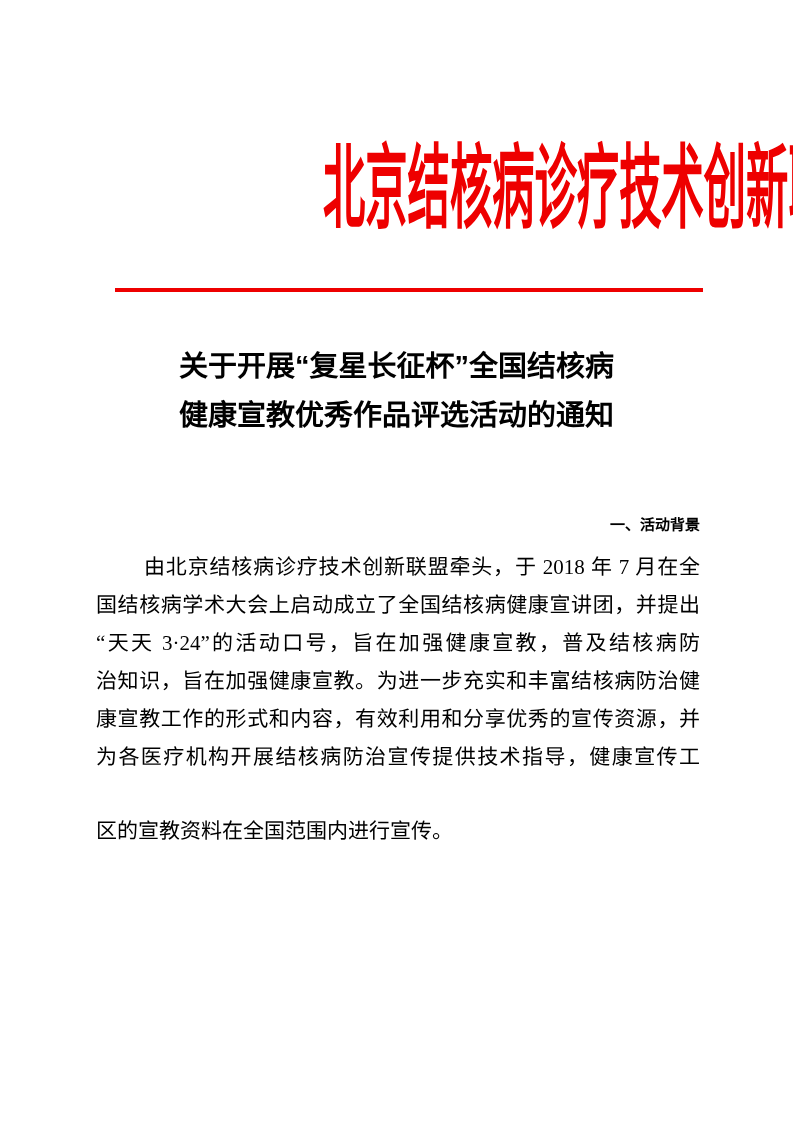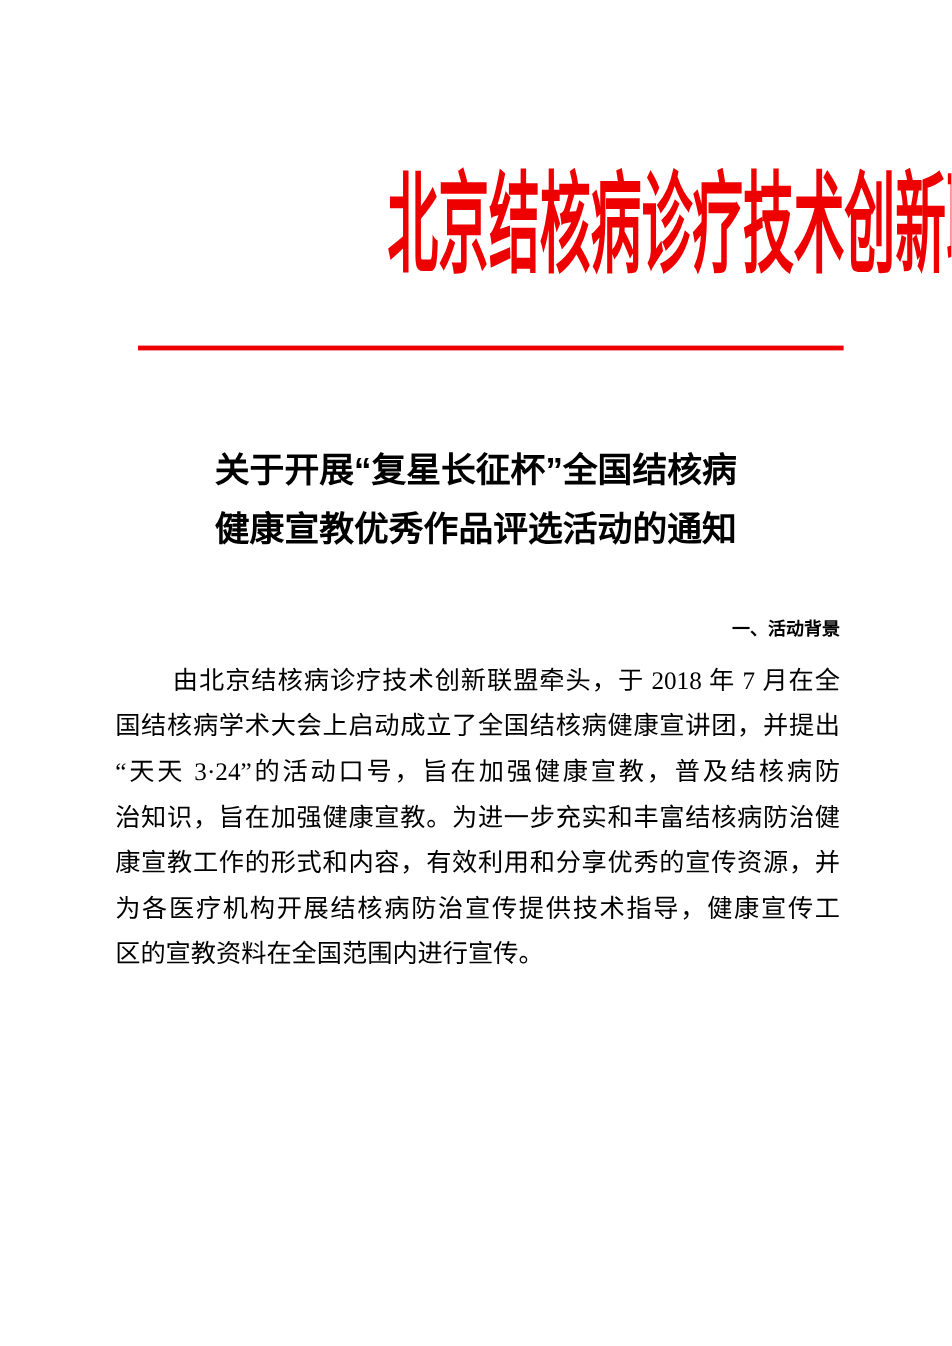--- a/index.html
+++ b/index.html
@@ -51,21 +51,21 @@
     top: 288px;
     left: 115px;
     width: 588px;
     height: 4px;
     background: var(--accent-red);
   }
 
   
   .doc-title {
     position: absolute;
-    top: 369px;
+    top: 342px;
     left: 0;
     width: 793px;
     text-align: center;
     font-family: "Liberation Sans", sans-serif;
     font-weight: bold;
     font-size: 29px;
     line-height: 49px;
     color: var(--text-black);
   }
 
@@ -101,20 +101,21 @@
     text-justify: inter-character;
     height: 38px;
     overflow: hidden;
   }
   .par-line.first {
     padding-left: 48px; 
   }
   .par-line.last {
     text-align-last: left;
     text-align: center;
+    margin-top: 36px;
   }
 </style>
 </head>
 <body>
 
 <div class="page">
 
   <div class="letterhead">
     <span class="letterhead-text">北京结核病诊疗技术创新联盟</span>
   </div>

